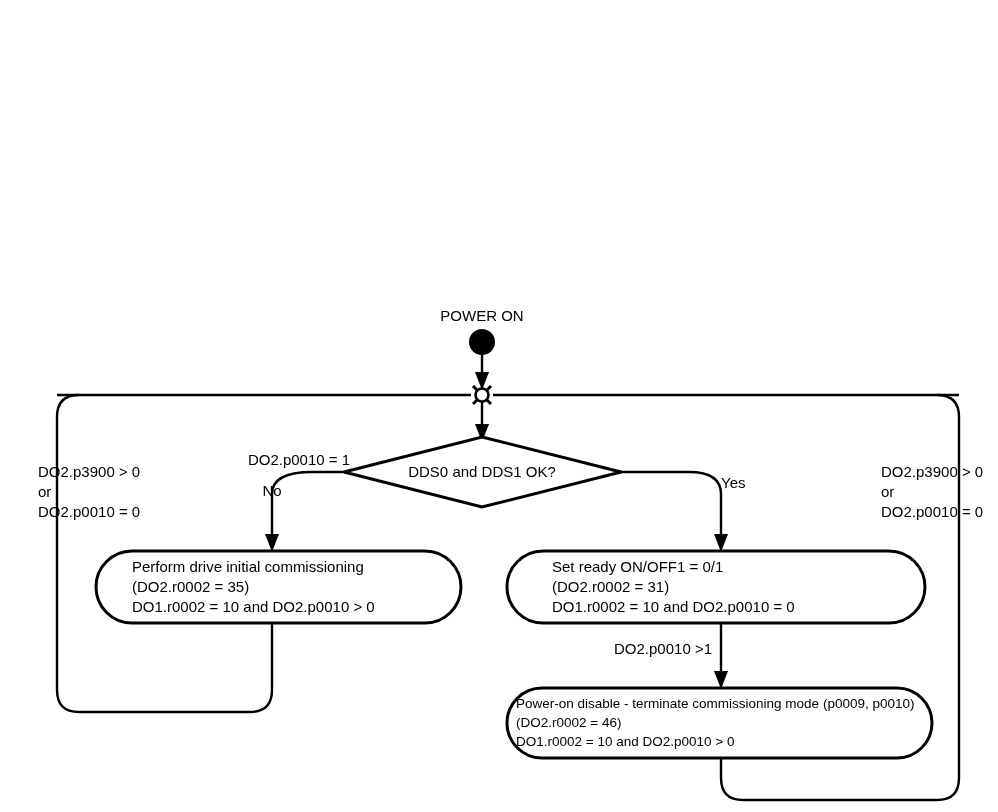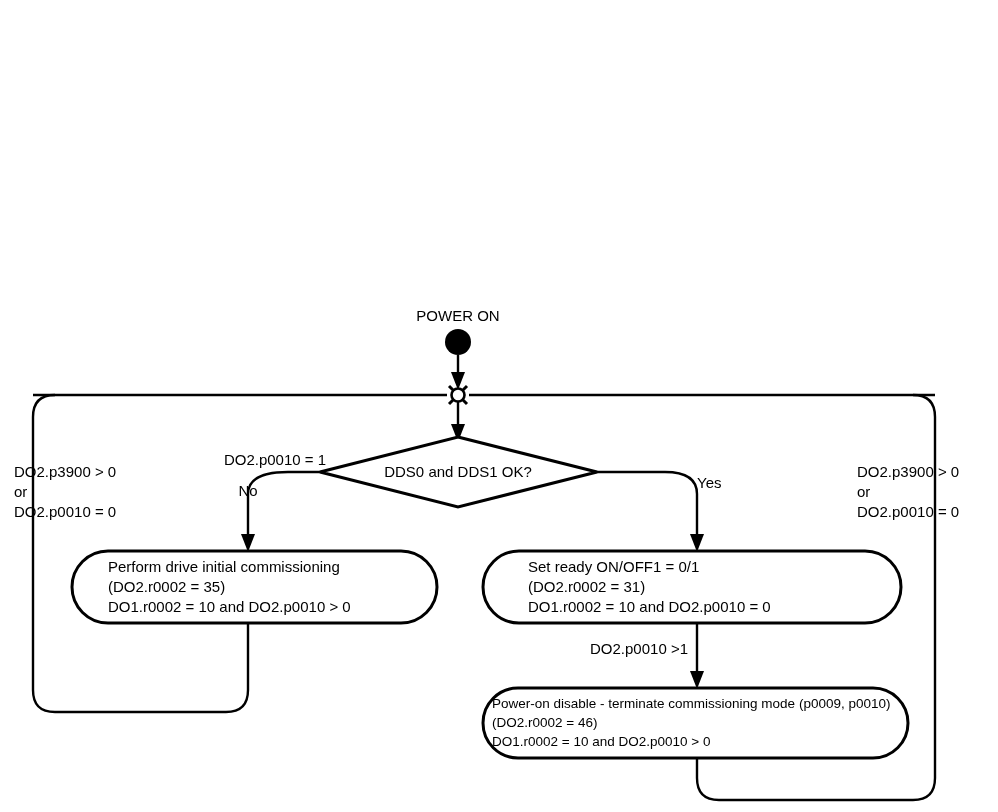--- a/index.html
+++ b/index.html
@@ -11,20 +11,21 @@
     font-family: "Liberation Sans", sans-serif;
     width: 998px;
     height: 812px;
     overflow: hidden;
   }
   #diagram-root {
     position: relative;
     width: 808px;
     height: 812px;
     background: #ffffff;
+    padding-left: 24px;
   }
   svg.flow {
     display: block;
     width: 998px;
     height: 812px;
   }
   .edge {
     fill: none;
     stroke: #000000;
     stroke-width: 2.4;

